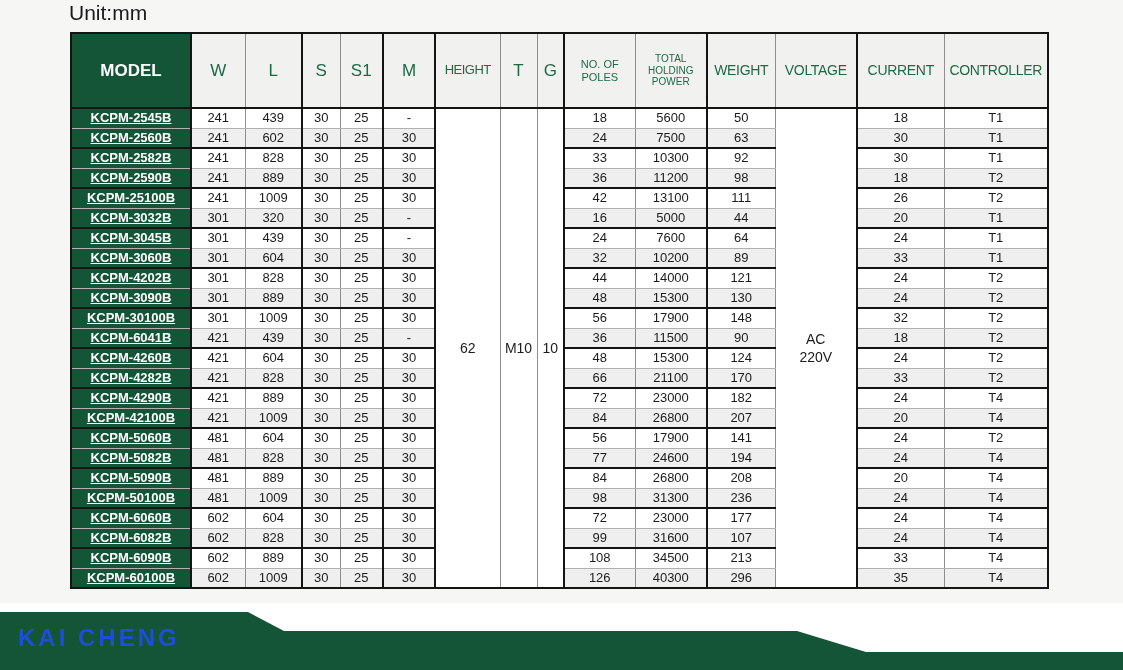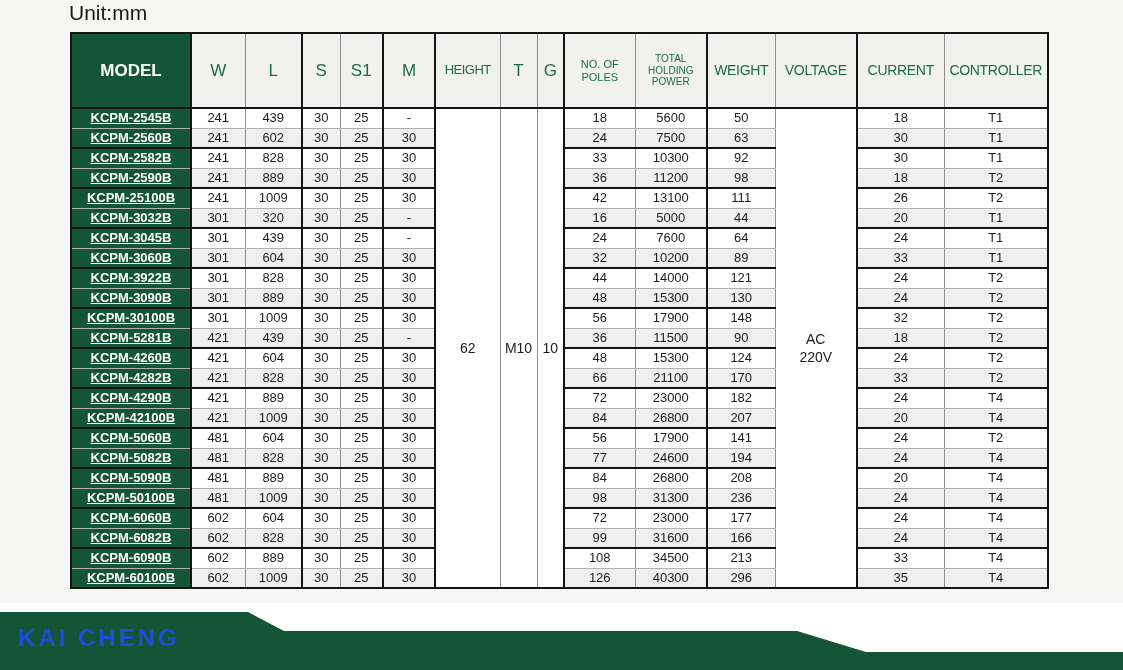--- a/index.html
+++ b/index.html
@@ -197,21 +197,21 @@
             <td class="br-thin">30</td>
             <td class="br-thick">25</td>
             <td class="br-thick">30</td>
             <td class="br-thin">32</td>
             <td class="br-thick">10200</td>
             <td class="br-thin">89</td>
             <td class="br-thin">33</td>
             <td>T1</td>
           </tr>
           <tr class="rb-thin bg-white">
-            <td class="model-cell br-thick">KCPM-3922B</td>
+            <td class="model-cell br-thick">KCPM-4202B</td>
             <td class="br-thin">301</td>
             <td class="br-thick">828</td>
             <td class="br-thin">30</td>
             <td class="br-thick">25</td>
             <td class="br-thick">30</td>
             <td class="br-thin">44</td>
             <td class="br-thick">14000</td>
             <td class="br-thin">121</td>
             <td class="br-thin">24</td>
             <td>T2</td>
@@ -236,21 +236,21 @@
             <td class="br-thin">30</td>
             <td class="br-thick">25</td>
             <td class="br-thick">30</td>
             <td class="br-thin">56</td>
             <td class="br-thick">17900</td>
             <td class="br-thin">148</td>
             <td class="br-thin">32</td>
             <td>T2</td>
           </tr>
           <tr class="rb-thick bg-gray">
-            <td class="model-cell br-thick">KCPM-5281B</td>
+            <td class="model-cell br-thick">KCPM-6041B</td>
             <td class="br-thin">421</td>
             <td class="br-thick">439</td>
             <td class="br-thin">30</td>
             <td class="br-thick">25</td>
             <td class="br-thick">-</td>
             <td class="br-thin">36</td>
             <td class="br-thick">11500</td>
             <td class="br-thin">90</td>
             <td class="br-thin">18</td>
             <td>T2</td>
@@ -374,21 +374,21 @@
           </tr>
           <tr class="rb-thick bg-gray">
             <td class="model-cell br-thick">KCPM-6082B</td>
             <td class="br-thin">602</td>
             <td class="br-thick">828</td>
             <td class="br-thin">30</td>
             <td class="br-thick">25</td>
             <td class="br-thick">30</td>
             <td class="br-thin">99</td>
             <td class="br-thick">31600</td>
-            <td class="br-thin">166</td>
+            <td class="br-thin">107</td>
             <td class="br-thin">24</td>
             <td>T4</td>
           </tr>
           <tr class="rb-thin bg-white">
             <td class="model-cell br-thick">KCPM-6090B</td>
             <td class="br-thin">602</td>
             <td class="br-thick">889</td>
             <td class="br-thin">30</td>
             <td class="br-thick">25</td>
             <td class="br-thick">30</td>

